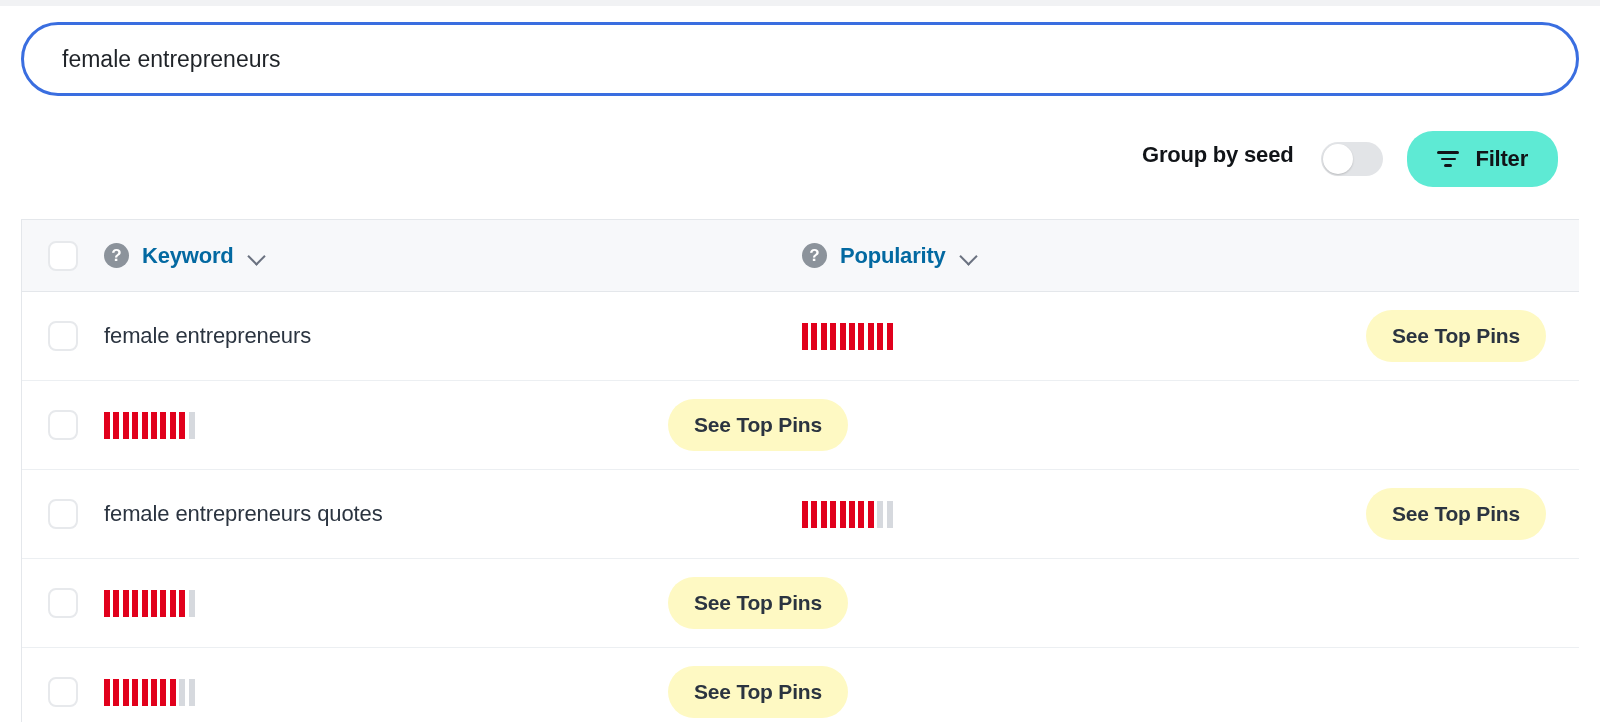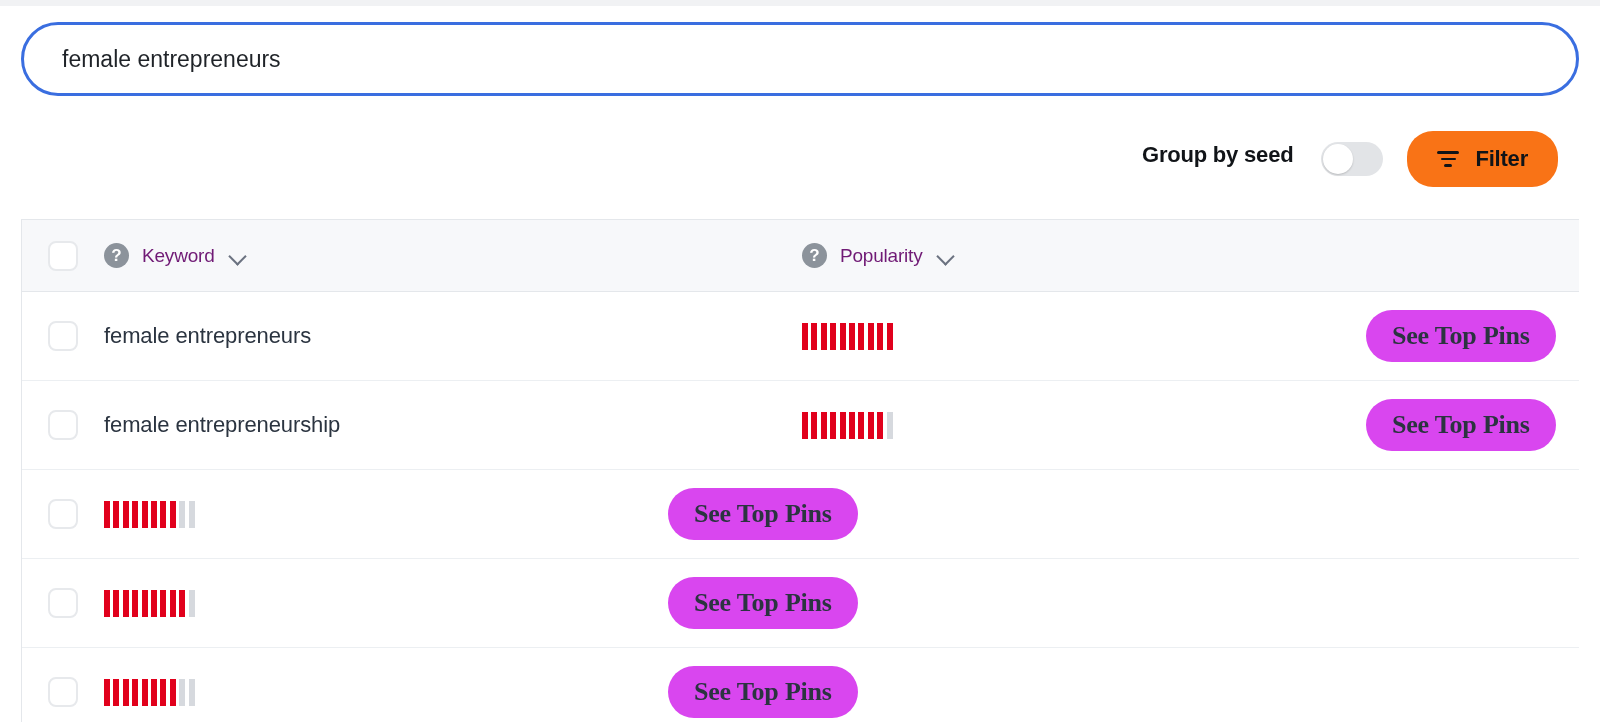--- a/index.html
+++ b/index.html
@@ -112,21 +112,21 @@
     font-weight: bold;
     letter-spacing: -0.2px;
     border-radius: 26px;
     height: 56px;
     display: inline-flex;
     align-items: center;
     justify-content: center;
     white-space: nowrap;
   }
   .btn-gray {
-    background: #f97316;
+    background: #5eead4;
     color: #111418;
   }
   .btn-filter {
     padding: 0 30px;
     gap: 16px;
     margin-right: 21px;
   }
   .btn-export {
     padding: 0 32px;
     margin-right: 21px;
@@ -209,23 +209,23 @@
   }
 
   .col-head {
     display: flex;
     align-items: center;
     gap: 13px;
     cursor: pointer;
     user-select: none;
   }
   .col-head .col-title {
-    font-size: 19px;
-    font-weight: normal;
-    color: #701a75;
+    font-size: 22px;
+    font-weight: bold;
+    color: #0369a1;
     letter-spacing: -0.2px;
   }
   .help-icon {
     width: 25px;
     height: 25px;
     border-radius: 50%;
     background: #8c939b;
     color: #ffffff;
     font-size: 17px;
     font-weight: bold;
@@ -277,28 +277,28 @@
   }
   .bar {
     width: 6px;
     height: 27px;
     flex: none;
   }
   .bar.on  { background: #e1001c; }
   .bar.off { background: #d6d9de; }
 
   .pins-btn {
-    background: #d946ef;
+    background: #fef9c3;
     color: #2b3440;
     border: 0;
     height: 52px;
     padding: 0 26px;
     border-radius: 26px;
-    font-family: Liberation Serif, serif;
-    font-size: 26px;
+    font-family: Liberation Sans, sans-serif;
+    font-size: 21px;
     font-weight: bold;
     letter-spacing: -0.2px;
     cursor: pointer;
     white-space: nowrap;
   }
 </style>
 </head>
 <body>
 
 <div class="page">
@@ -376,23 +376,20 @@
             </div>
           </div>
           <div class="cell-action">
             <button class="pins-btn">See Top Pins</button>
           </div>
         </div>
         <div class="trow">
           <div class="cell-check">
             <div class="checkbox"></div>
           </div>
-          <div class="cell-keyword">
-            <span class="kw-text">female entrepreneurship</span>
-          </div>
           <div class="cell-pop">
             <div class="bars">
               <span class="bar on" style="background: rgb(225, 0, 28);"></span>
               <span class="bar on" style="background: rgb(225, 0, 28);"></span>
               <span class="bar on" style="background: rgb(225, 0, 28);"></span>
               <span class="bar on" style="background: rgb(225, 0, 28);"></span>
               <span class="bar on" style="background: rgb(225, 0, 28);"></span>
               <span class="bar on" style="background: rgb(225, 0, 28);"></span>
               <span class="bar on" style="background: rgb(225, 0, 28);"></span>
               <span class="bar on" style="background: rgb(225, 0, 28);"></span>
@@ -401,20 +398,23 @@
             </div>
           </div>
           <div class="cell-action">
             <button class="pins-btn">See Top Pins</button>
           </div>
         </div>
         <div class="trow">
           <div class="cell-check">
             <div class="checkbox"></div>
           </div>
+          <div class="cell-keyword">
+            <span class="kw-text">female entrepreneurs quotes</span>
+          </div>
           <div class="cell-pop">
             <div class="bars">
               <span class="bar on" style="background: rgb(225, 0, 28);"></span>
               <span class="bar on" style="background: rgb(225, 0, 28);"></span>
               <span class="bar on" style="background: rgb(225, 0, 28);"></span>
               <span class="bar on" style="background: rgb(225, 0, 28);"></span>
               <span class="bar on" style="background: rgb(225, 0, 28);"></span>
               <span class="bar on" style="background: rgb(225, 0, 28);"></span>
               <span class="bar on" style="background: rgb(225, 0, 28);"></span>
               <span class="bar on" style="background: rgb(225, 0, 28);"></span>

